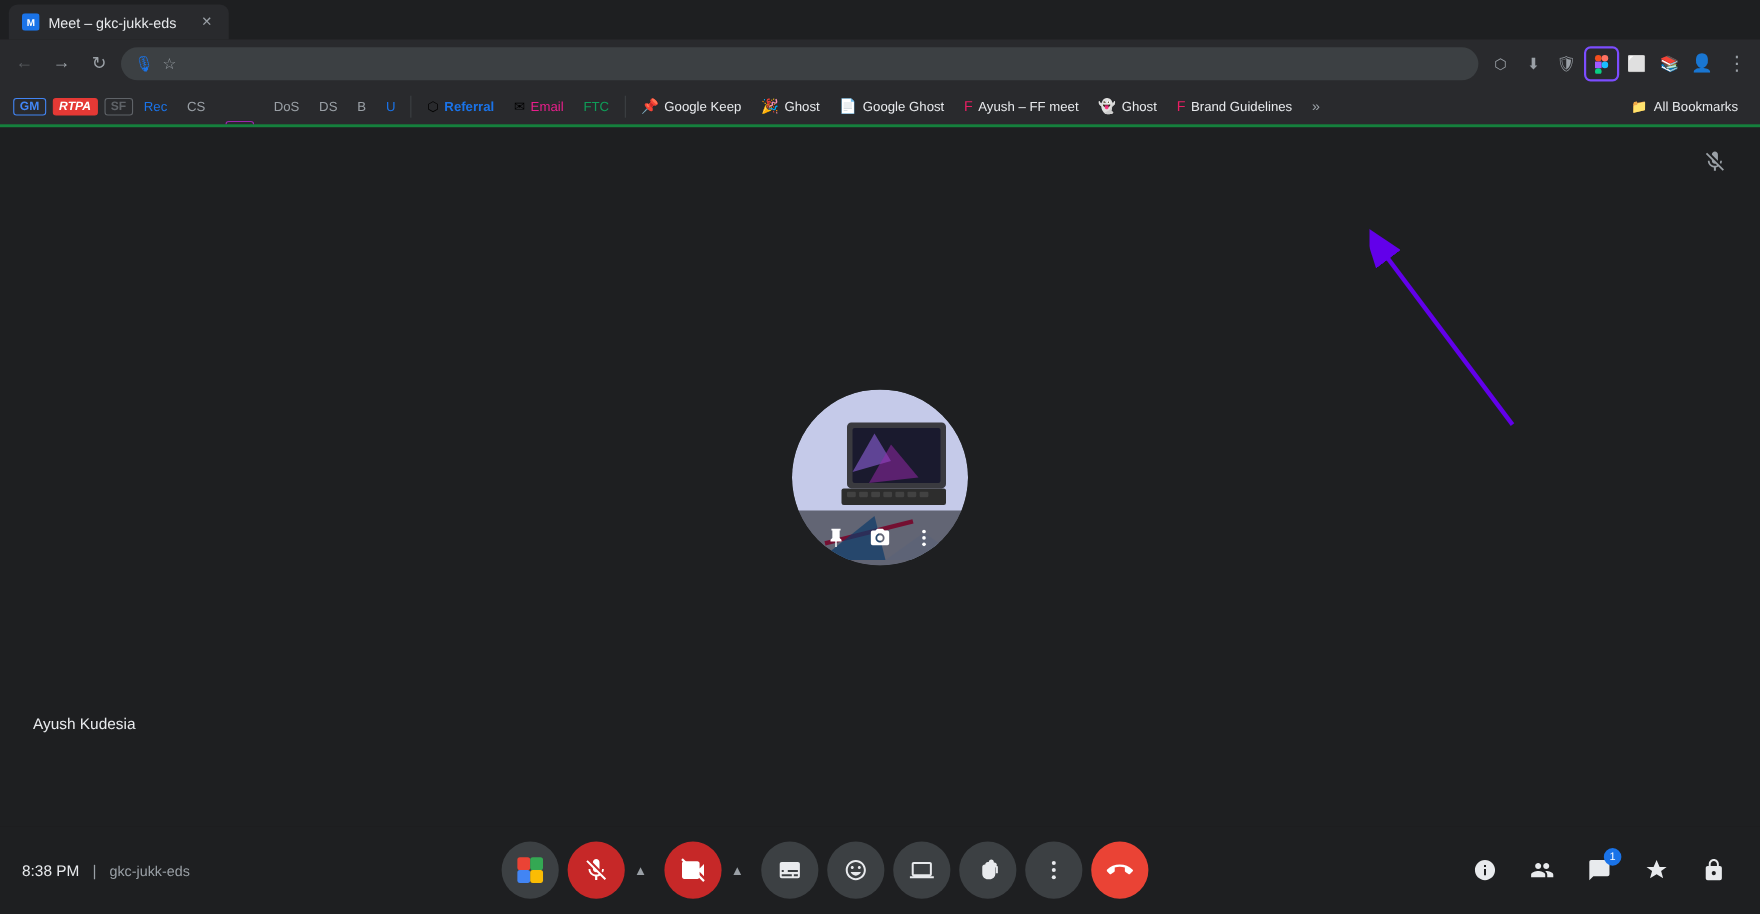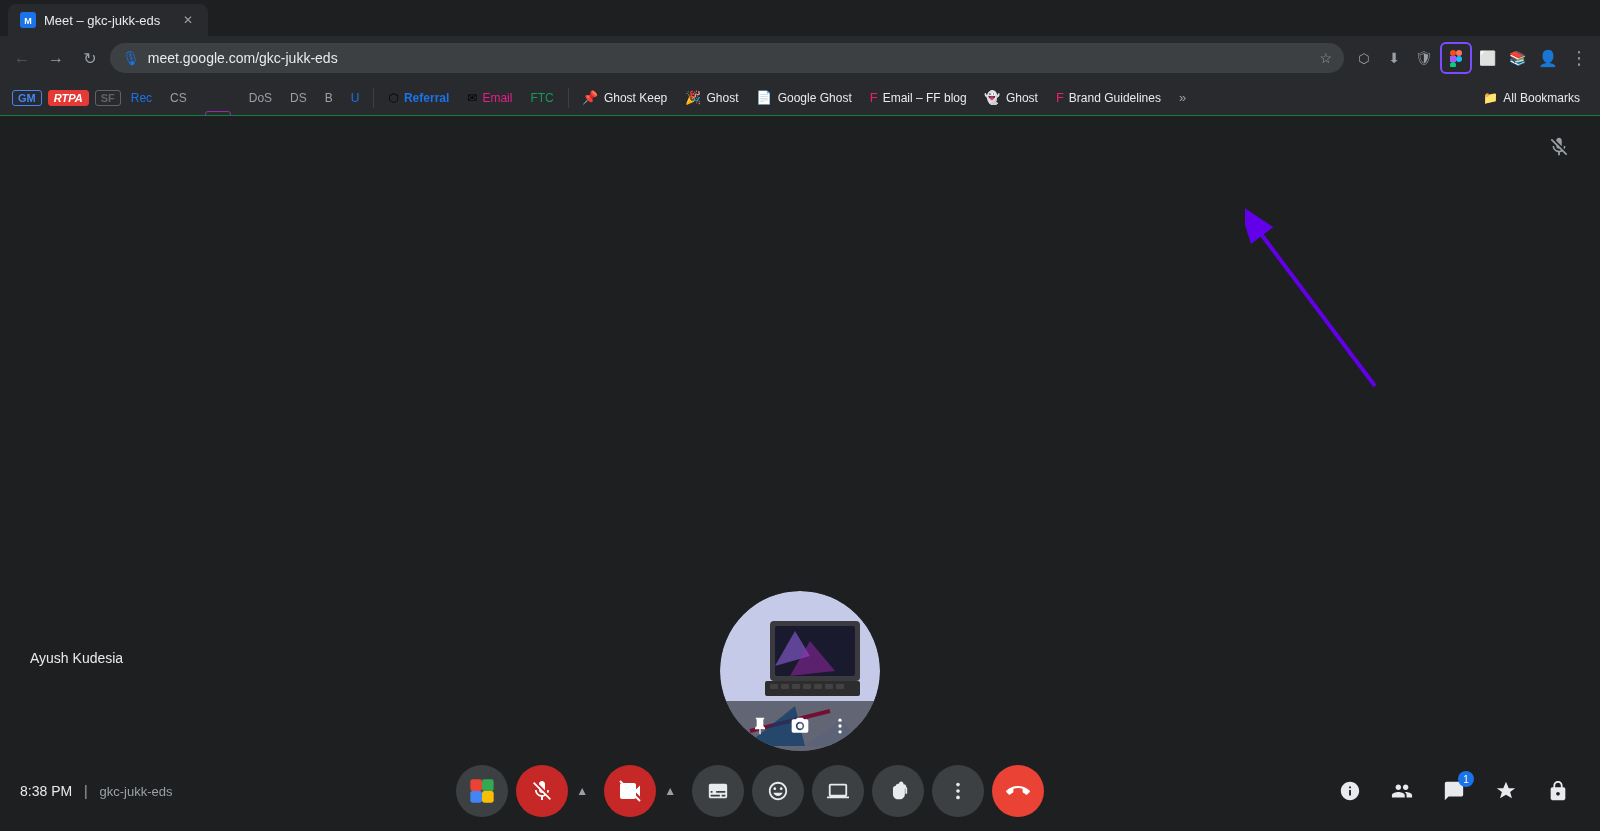--- a/index.html
+++ b/index.html
@@ -18,36 +18,36 @@
     .nav-bar { height: 44px; background: #292a2d; display: flex; align-items: center; padding: 0 8px; gap: 6px; }
     .nav-btn { width: 28px; height: 28px; display: flex; align-items: center; justify-content: center; border-radius: 50%; cursor: pointer; color: #9aa0a6; font-size: 16px; }
     .nav-btn.disabled { opacity: 0.4; cursor: default; }
     .address-bar { flex: 1; height: 30px; background: #3c4043; border-radius: 15px; display: flex; align-items: center; padding: 0 12px; gap: 8px; }
     .address-text { font-size: 14px; color: #e8eaed; flex: 1; }
     .nav-actions { display: flex; align-items: center; gap: 2px; }
     .nav-action-btn { width: 28px; height: 28px; display: flex; align-items: center; justify-content: center; border-radius: 50%; cursor: pointer; color: #9aa0a6; font-size: 14px; }
     .nav-action-btn.highlighted { border: 2px solid #7c4dff; border-radius: 6px; color: #e8eaed; }
 
     
-    .bookmarks-bar { height: 36px; background: #292a2d; display: flex; align-items: center; padding: 0 12px; gap: 2px; border-bottom: 1px solid #15803d; overflow: hidden; }
+    .bookmarks-bar { height: 36px; background: #292a2d; display: flex; align-items: center; padding: 0 12px; gap: 2px; border-bottom: 3px solid #15803d; overflow: hidden; }
     .bookmark-item { display: flex; align-items: center; padding: 3px 8px; border-radius: 4px; cursor: pointer; white-space: nowrap; gap: 5px; }
     .bookmark-badge { font-size: 11px; font-weight: 600; padding: 1px 5px; border-radius: 3px; cursor: pointer; }
     .bm-gm { color: #4285f4; border: 1px solid #4285f4; }
     .bm-rtpa { color: #fff; background: #e53935; border: 1px solid #e53935; }
     .bm-sf { color: #5f6368; border: 1px solid #5f6368; }
     .bm-text { font-size: 12px; color: #e8eaed; }
     .separator { width: 1px; height: 20px; background: #3c4043; margin: 0 4px; }
     .bookmarks-more { color: #9aa0a6; padding: 3px 8px; cursor: pointer; font-size: 13px; }
     .all-bookmarks { display: flex; align-items: center; gap: 5px; margin-left: auto; font-size: 12px; color: #e8eaed; cursor: pointer; padding: 3px 8px; border-radius: 4px; }
 
     
     .meet-container { width: 100%; height: calc(831px - 116px); background: #1e1f21; position: relative; display: flex; flex-direction: column; }
 
     
-    .video-area { flex: 1; background: #1e1f21; position: relative; display: flex; align-items: flex-end; justify-content: center; }
+    .video-area { flex: 1; background: #1e1f21; position: relative; display: flex; align-items: center; justify-content: center; }
 
     
     .avatar-container { position: relative; width: 160px; height: 160px; }
     .avatar-circle { width: 160px; height: 160px; border-radius: 50%; overflow: hidden; background: #3c4043; display: flex; align-items: center; justify-content: center; position: relative; }
     .avatar-overlay { position: absolute; bottom: 0; left: 0; right: 0; background: rgba(0,0,0,0.5); height: 50px; display: flex; align-items: center; justify-content: center; gap: 12px; border-bottom-left-radius: 80px; border-bottom-right-radius: 80px; }
     .avatar-action { width: 28px; height: 28px; display: flex; align-items: center; justify-content: center; cursor: pointer; color: #fff; font-size: 16px; }
 
     
     .participant-name { position: absolute; bottom: 85px; left: 30px; color: #e8eaed; font-size: 14px; font-weight: 400; }
 
@@ -93,21 +93,20 @@
     </div>
   </div>
 
   <div class="nav-bar">
     <div class="nav-btn disabled">←</div>
     <div class="nav-btn">→</div>
     <div class="nav-btn">↻</div>
 
     <div class="address-bar">
       <span style="color:#1a73e8; font-size:14px;">🎙</span>
-      <span class="address-text">meet.google.com/gkc-jukk-eds</span>
       <span style="color:#9aa0a6; font-size:14px;">☆</span>
     </div>
 
     <div class="nav-actions">
       <div class="nav-action-btn" style="font-size:13px;">⬡</div>
       <div class="nav-action-btn">⬇</div>
       <div class="nav-action-btn">🛡</div>
 
       <div class="nav-action-btn highlighted" style="width:32px;height:32px;border:2px solid #7c4dff;border-radius:6px;display:flex;align-items:center;justify-content:center;">
         <svg width="18" height="18" viewBox="0 0 18 18">
@@ -158,33 +157,33 @@
     <div class="bookmark-item">
       <span style="font-size:12px;">✉</span>
       <span class="bm-text" style="color:#e91e8c;">Email</span>
     </div>
     <div class="bookmark-item">
       <span class="bm-text" style="color:#0f9d58;">FTC</span>
     </div>
     <div class="separator"></div>
     <div class="bookmark-item">
       <span style="font-size:13px;">📌</span>
-      <span class="bm-text">Ghost Keep</span>
+      <span class="bm-text">Google Keep</span>
     </div>
     <div class="bookmark-item">
       <span style="font-size:13px;">🎉</span>
       <span class="bm-text">Ghost</span>
     </div>
     <div class="bookmark-item">
       <span style="font-size:13px; color:#4285f4;">📄</span>
       <span class="bm-text">Google Ghost</span>
     </div>
     <div class="bookmark-item">
       <span style="font-size:13px; color:#e91e63;">F</span>
-      <span class="bm-text">Email – FF blog</span>
+      <span class="bm-text">Ayush – FF meet</span>
     </div>
     <div class="bookmark-item">
       <span style="font-size:13px;">👻</span>
       <span class="bm-text">Ghost</span>
     </div>
     <div class="bookmark-item">
       <span style="font-size:13px; color:#e91e63;">F</span>
       <span class="bm-text">Brand Guidelines</span>
     </div>
     <div class="bookmarks-more">»</div>

